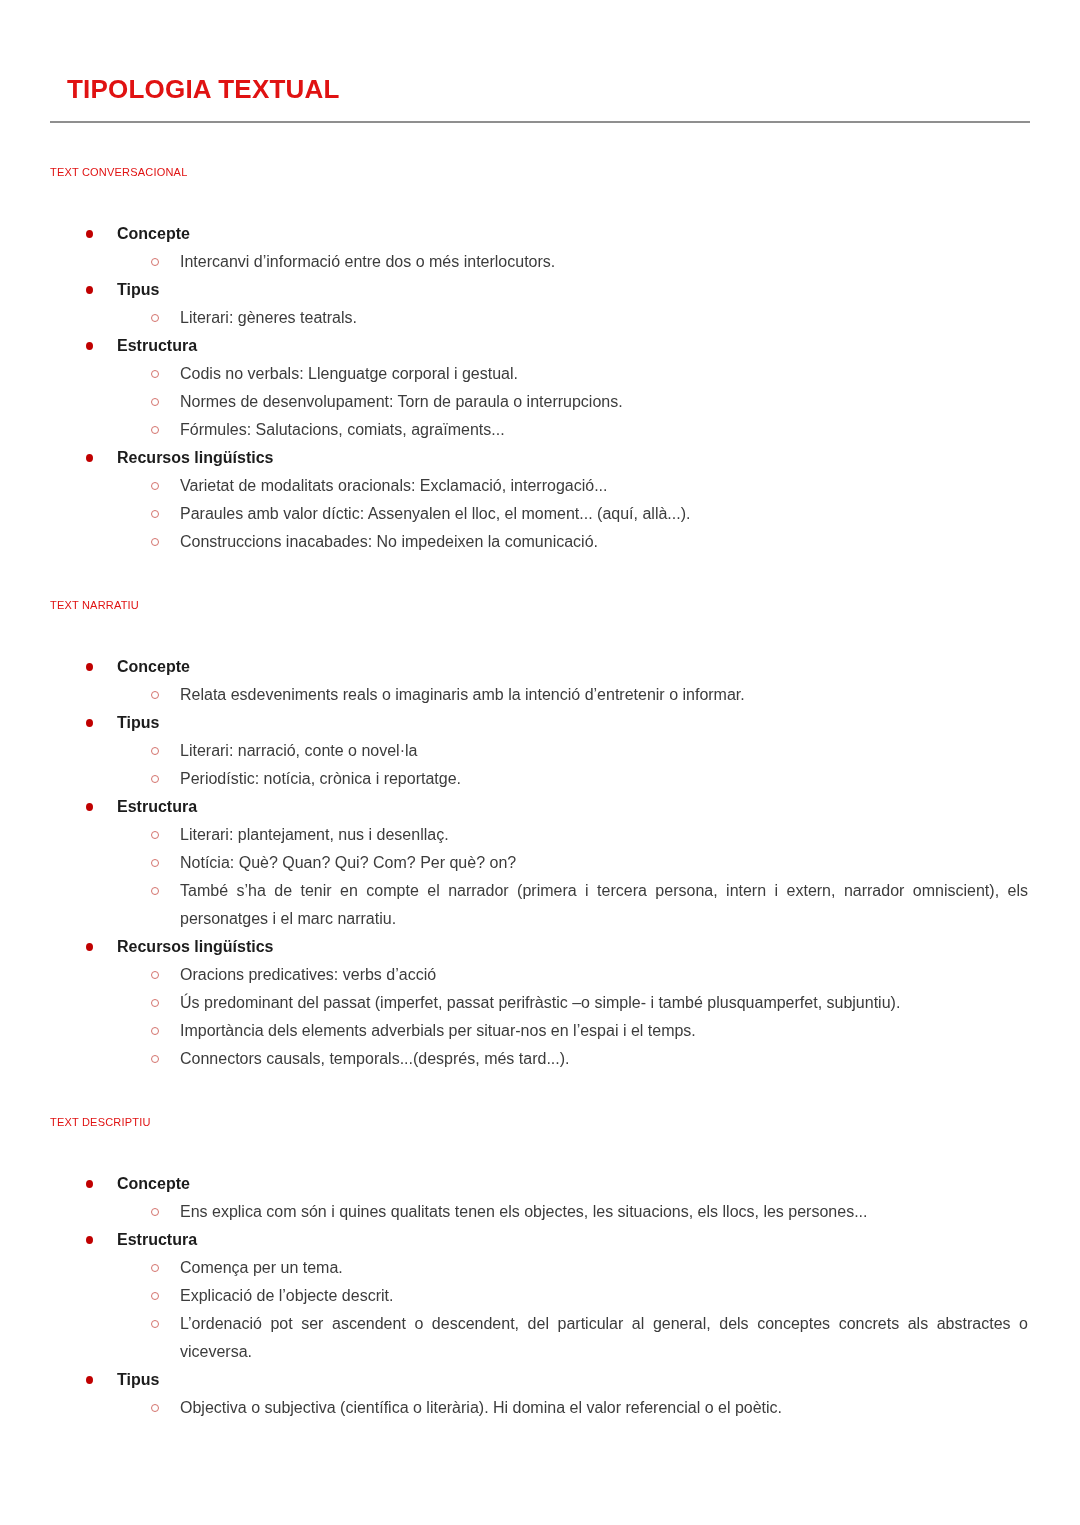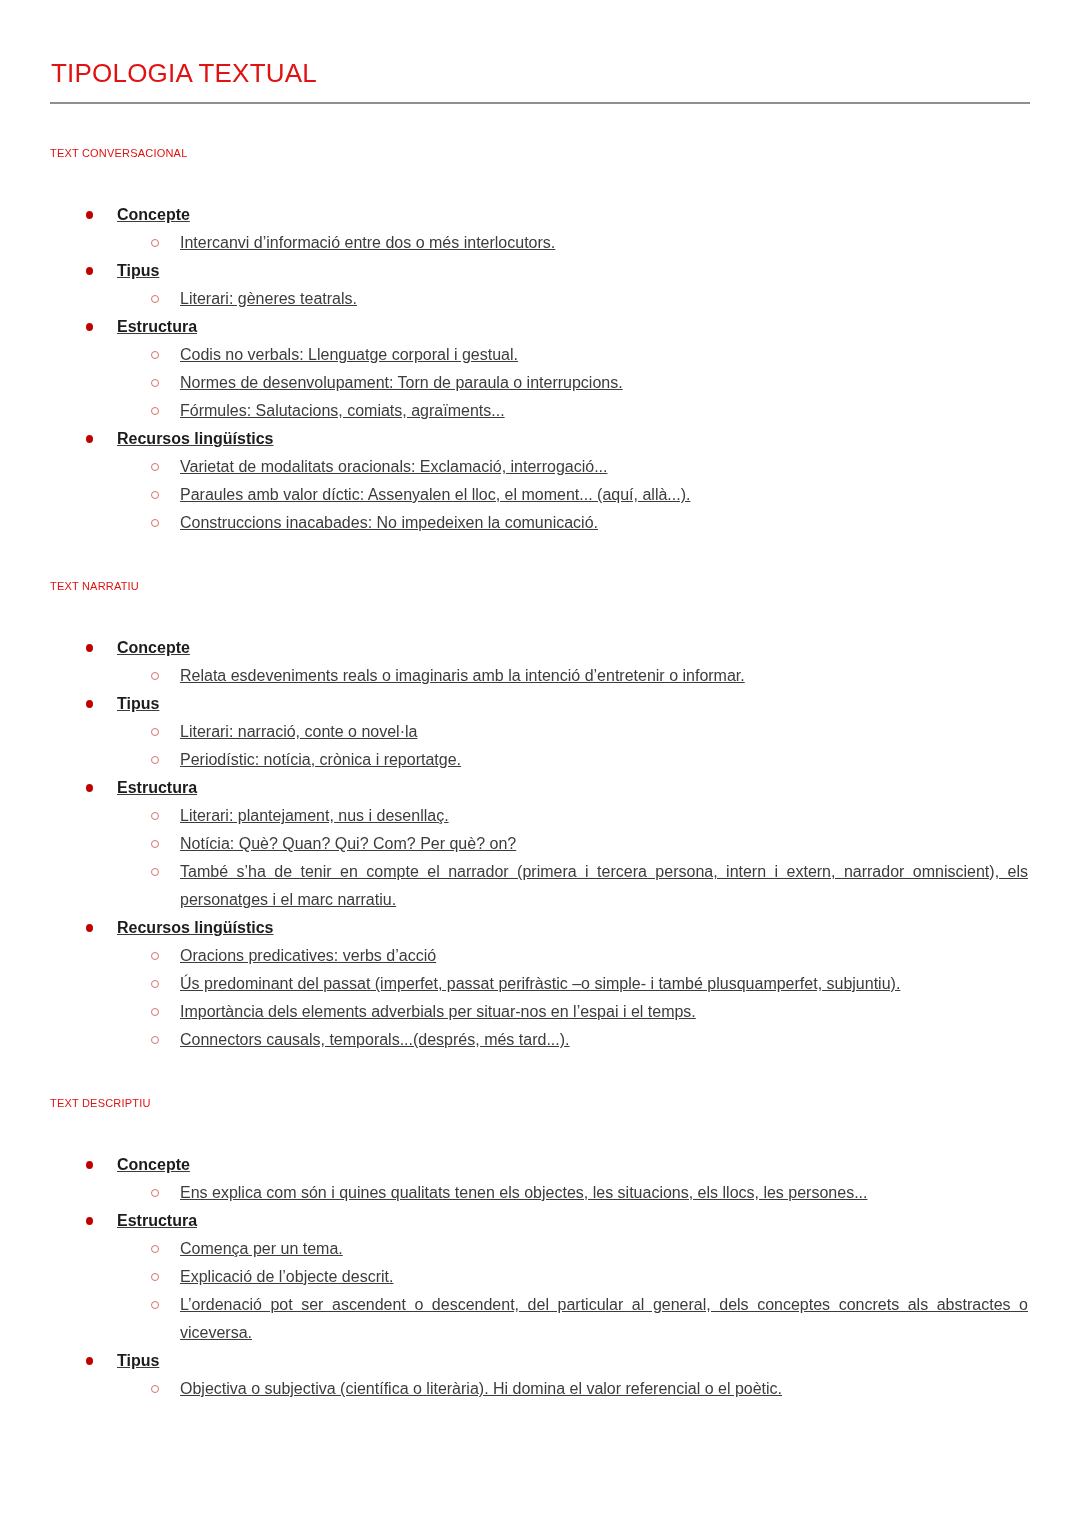--- a/index.html
+++ b/index.html
@@ -6,45 +6,45 @@
   body {
     width: 1080px;
     min-height: 1525px;
     font-family: "Liberation Sans", "DejaVu Sans", sans-serif;
     color: #3c3c3c;
     -webkit-font-smoothing: antialiased;
   }
   .page { padding: 57px 50px 40px 50px; box-sizing: border-box; }
 
   .doc-title {
-    margin: 1px;
+    margin: 17px;
     font-size: 26px;
     line-height: 30px;
-    font-weight: 400;
+    font-weight: 700;
     color: #e01212;
     letter-spacing: 0.2px;
   }
   .title-divider {
     border: none;
     border-top: 2px solid #8f8f8f;
     margin: 14px 0 0 0;
   }
 
   .section-heading {
     margin: 40px 0 0 0;
     font-size: 11px;
     line-height: 19px;
     font-weight: 400;
     color: #e01212;
     letter-spacing: 0.2px;
   }
   .section-heading.first { margin-top: 40px; }
 
   ul { list-style: none; margin: 0; padding: 0; }
-  ul.l1 { margin-top: 38px; text-decoration: underline; }
+  ul.l1 { margin-top: 38px; }
 
   .l1row {
     position: relative;
     padding-left: 67px;
     line-height: 28px;
     font-weight: 700;
     color: #1c1c1c;
     font-size: 16px;
   }
   .b1 {

